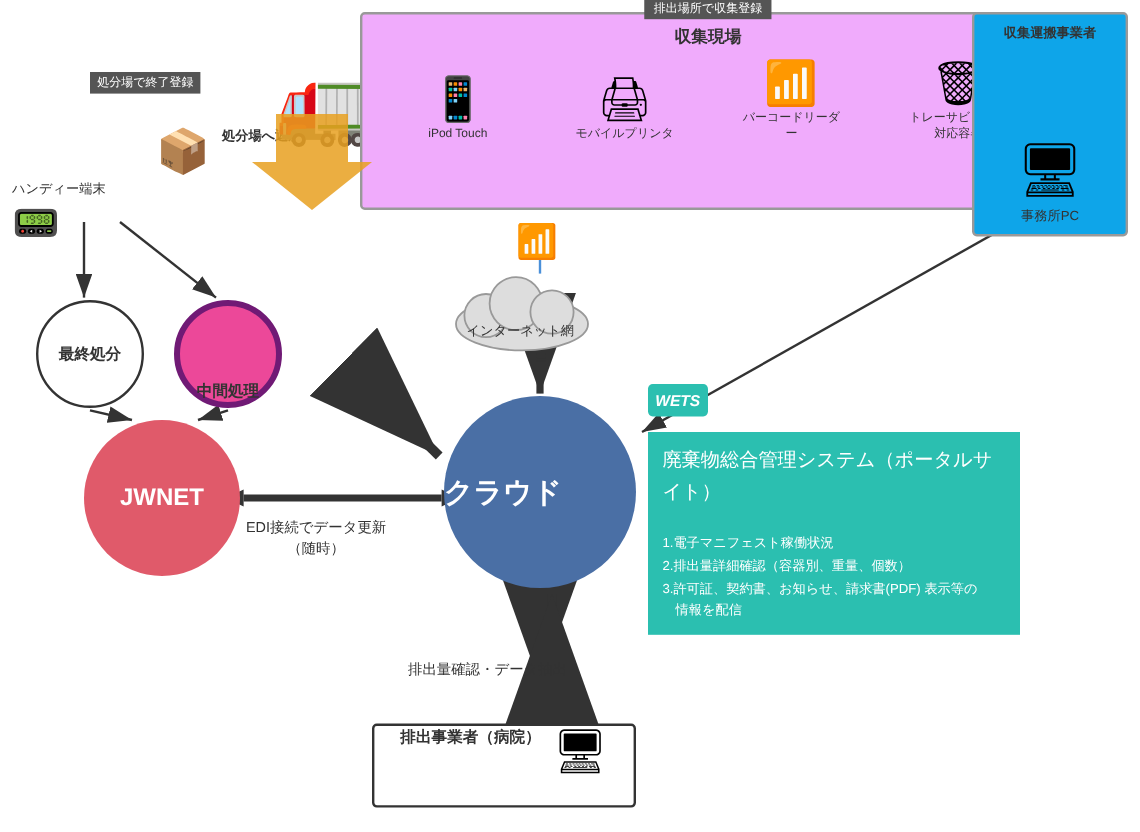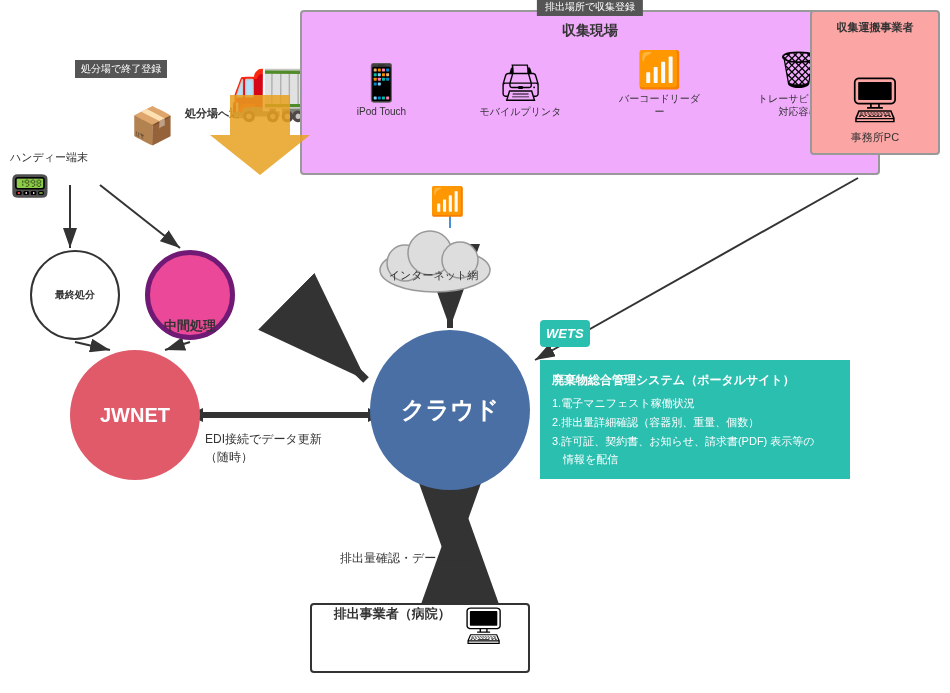--- a/index.html
+++ b/index.html
@@ -49,24 +49,24 @@
       padding: 2px 8px;
       white-space: nowrap;
     }
 
     
     .transport-box {
       position: absolute;
       top: 10px;
       right: 10px;
       width: 130px;
-      height: 145px;
+      height: 187px;
       border: 2px solid #999;
       border-radius: 4px;
-      background: #fca5a5;
+      background: #0ea5e9;
       display: flex;
       flex-direction: column;
       align-items: center;
       justify-content: flex-end;
       padding-bottom: 8px;
     }
     .transport-box-title {
       position: absolute;
       top: 8px;
       left: 50%;
@@ -127,21 +127,20 @@
     .cloud-circle {
       position: absolute;
       top: 330px;
       left: 370px;
       width: 160px;
       height: 160px;
       border-radius: 50%;
       background: #4a6fa5;
       display: flex;
       align-items: center;
-      justify-content: center;
       color: #fff;
       font-size: 24px;
       font-weight: bold;
     }
 
     
     .jwnet-circle {
       position: absolute;
       top: 350px;
       left: 70px;
@@ -163,21 +162,21 @@
       top: 250px;
       left: 30px;
       width: 90px;
       height: 90px;
       border-radius: 50%;
       border: 2px solid #333;
       background: #fff;
       display: flex;
       align-items: center;
       justify-content: center;
-      font-size: 10px;
+      font-size: 13px;
       font-weight: bold;
       color: #333;
       text-align: center;
     }
 
     
     .middle-disposal-circle {
       position: absolute;
       top: 250px;
       left: 145px;
@@ -214,32 +213,33 @@
       top: 360px;
       left: 540px;
       width: 310px;
       background: #2bbfb0;
       color: #fff;
       font-size: 11px;
       padding: 10px 12px;
       line-height: 1.7;
     }
     .wets-info-box .title {
-      font-size: 12px;
-      font-weight: bold;
-      margin-bottom: 4px;
+      font-size: 16px;
+      font-weight: normal;
+      margin-bottom: 20px;
     }
 
     
     .edi-label {
       position: absolute;
       top: 430px;
       left: 205px;
       font-size: 12px;
       color: #333;
+      text-align: center;
       line-height: 1.5;
     }
 
     
     .emission-label {
       position: absolute;
       top: 550px;
       left: 340px;
       font-size: 12px;
       color: #333;

